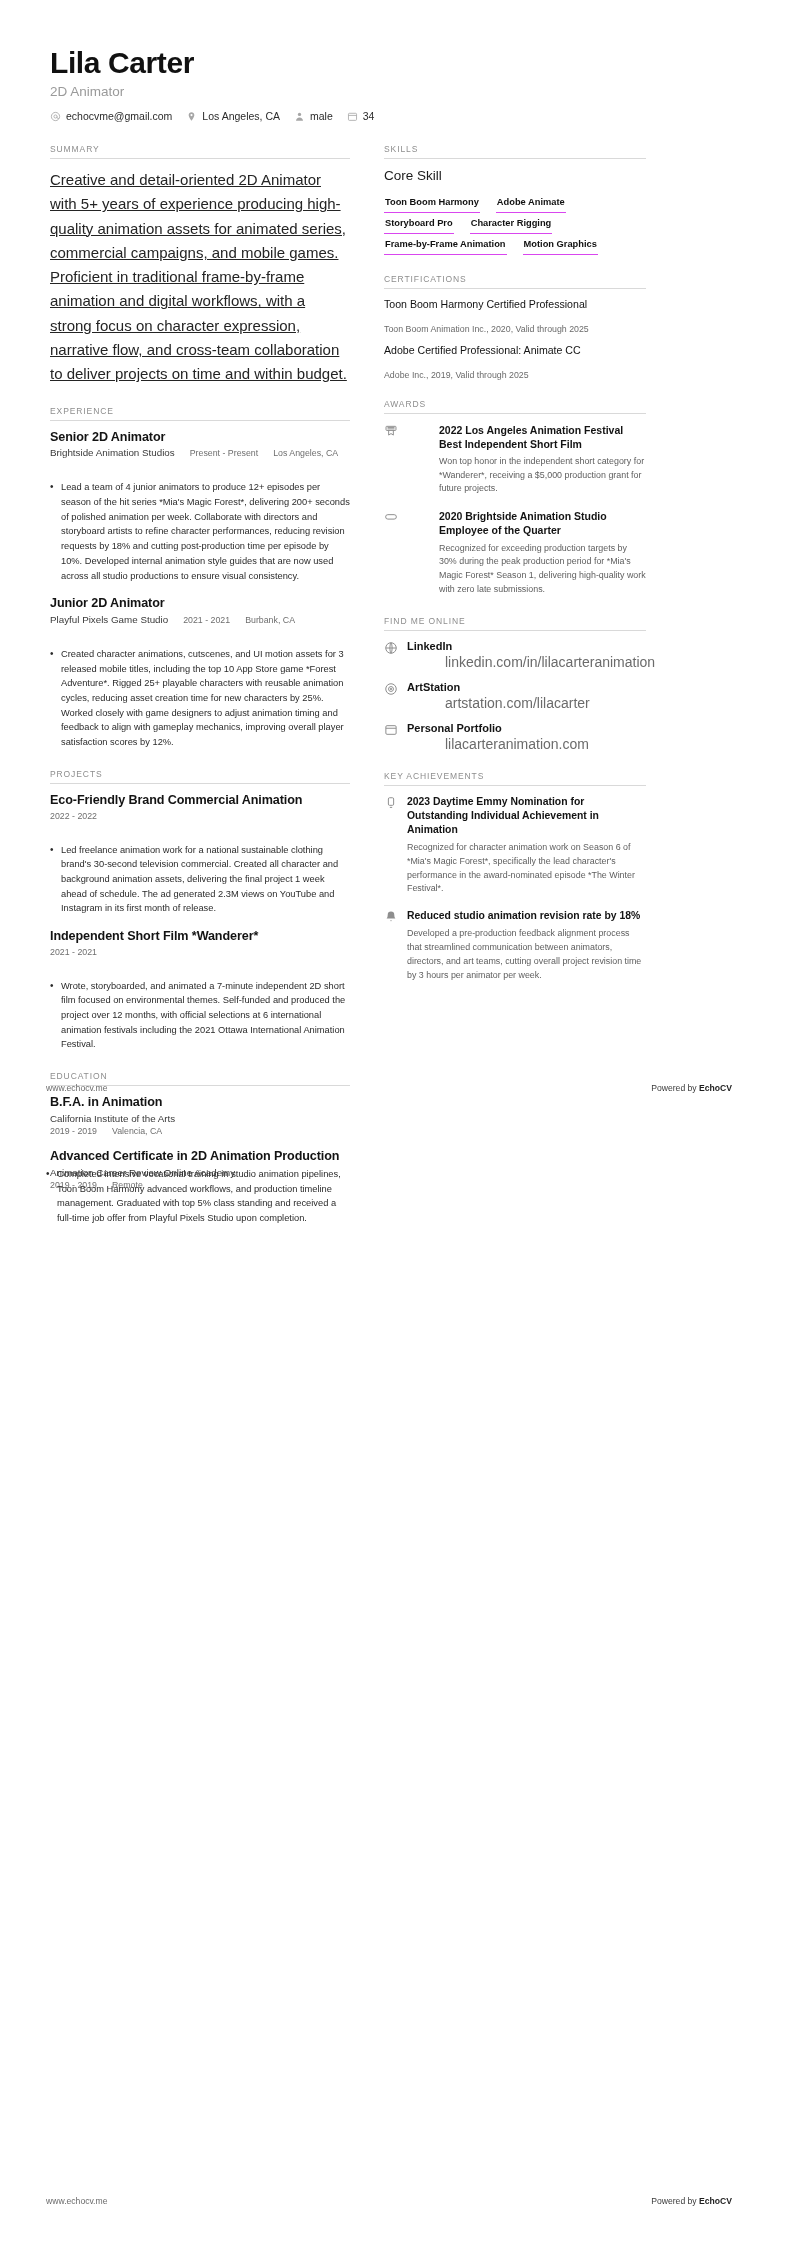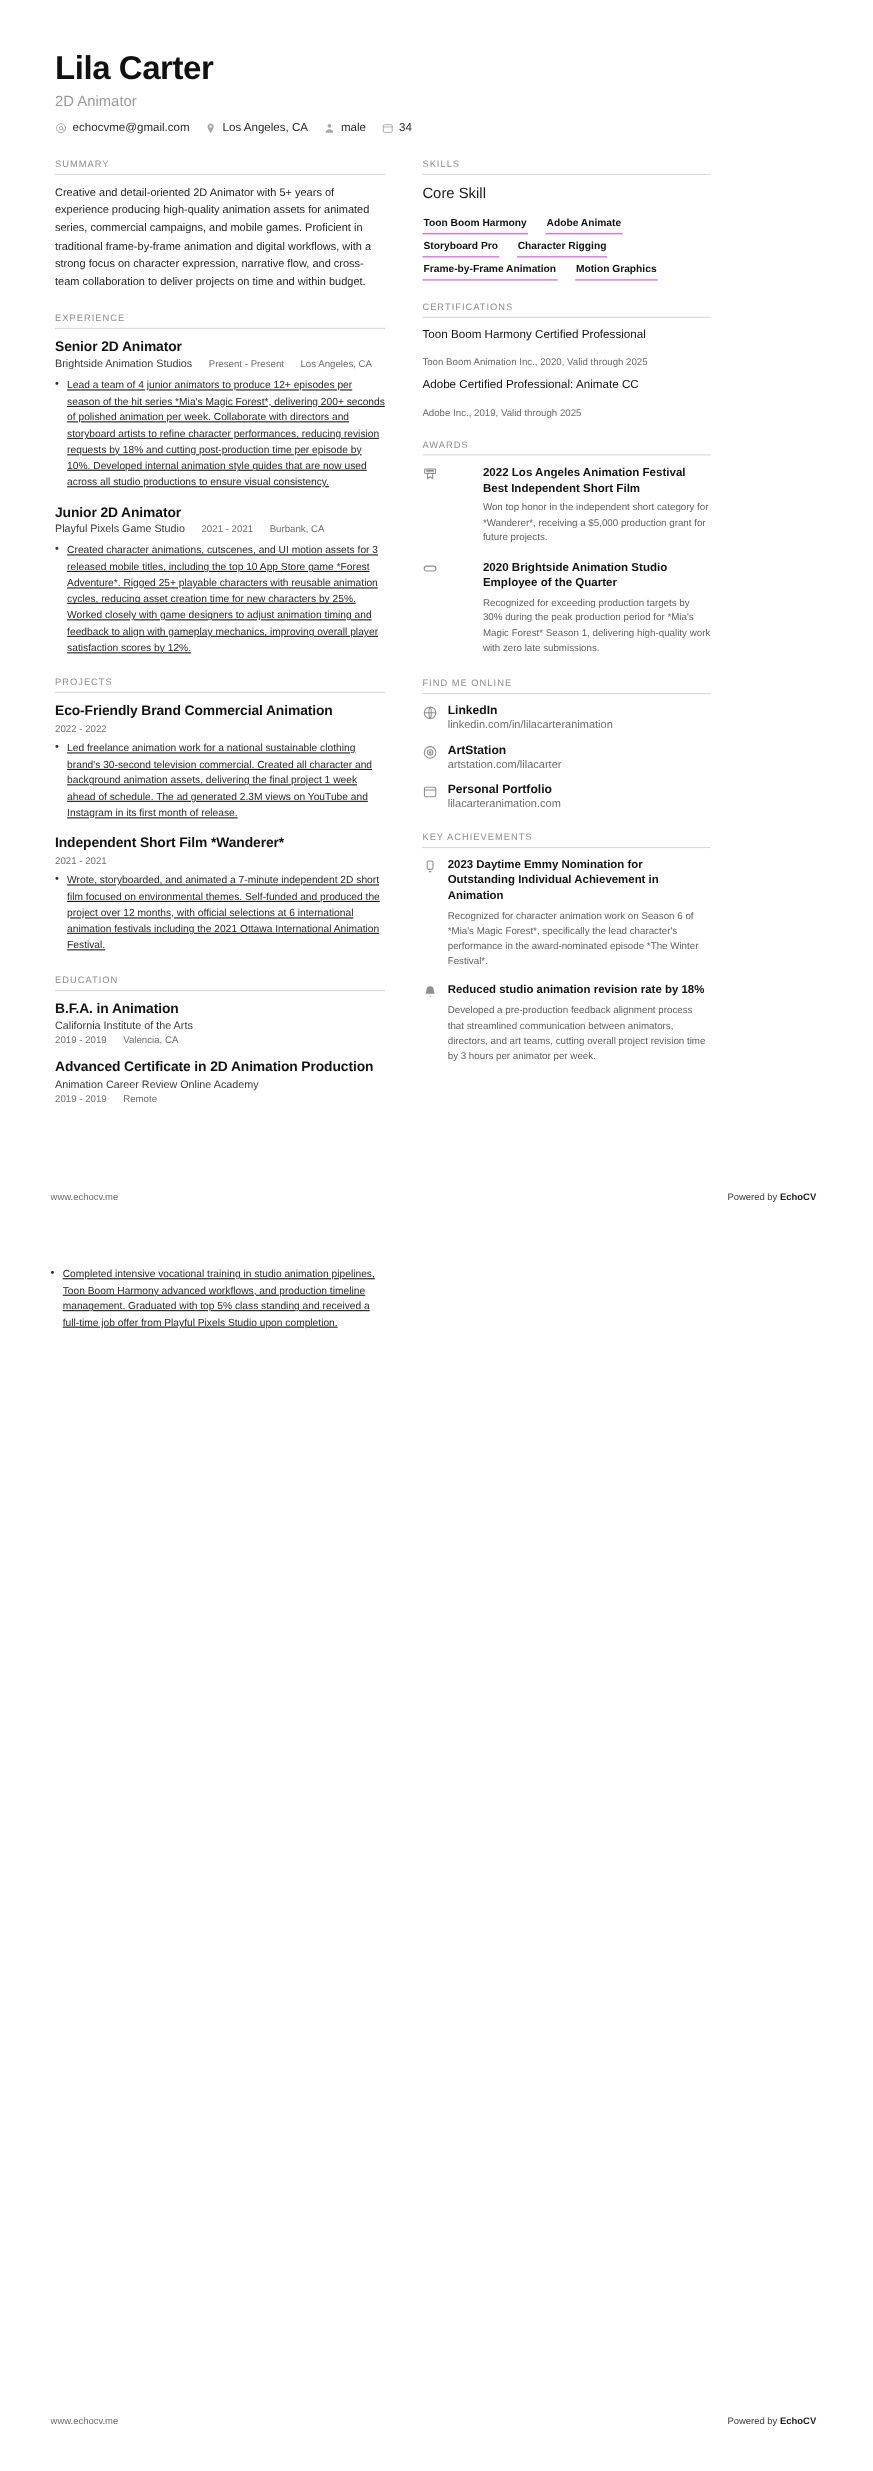--- a/index.html
+++ b/index.html
@@ -67,24 +67,25 @@
     font-weight: 400;
   }
   .sec-rule {
     height: 1px;
     background: #d9d9d9;
     margin-bottom: 9px;
   }
   .block { margin-bottom: 19px; }
 
   .summary-text {
-    font-size: 10px;
+    font-size: 15px;
     line-height: 1.62;
     color: #242424;
     text-align: left;
+    text-decoration: underline;
   }
 
   .entry { margin-bottom: 13px; }
   .entry-title {
     font-size: 12.6px;
     font-weight: 700;
     color: #131313;
     letter-spacing: -0.1px;
     line-height: 1.25;
   }
@@ -96,22 +97,21 @@
     font-size: 9.4px;
     color: #444;
     flex-wrap: wrap;
   }
   .entry-org { color: #3a3a3a; font-size: 9.8px; }
   .entry-dates { color: #6e6e6e; font-size: 8.8px; }
   .entry-loc { color: #6e6e6e; font-size: 8.8px; }
 
   ul.bullets {
     list-style: none;
-    margin-top: 6px;
-    text-decoration: underline;
+    margin-top: 22px;
   }
   ul.bullets li {
     position: relative;
     padding-left: 11px;
     font-size: 9.3px;
     line-height: 1.58;
     color: #2b2b2b;
     margin-bottom: 3px;
   }
   ul.bullets li::before {
@@ -192,39 +192,39 @@
     display: flex;
     gap: 9px;
     margin-bottom: 11px;
     align-items: flex-start;
   }
   .link-ico {
     flex: 0 0 14px; width: 14px; height: 14px; color: #8e8e8e; margin-top: 1px;
   }
   .link-ico svg { width: 14px; height: 14px; display: block; }
   .link-name { font-size: 11px; font-weight: 700; color: #131313; }
-  .link-url { font-size: 10px; color: #6b6b6b; margin-top: 2px; }
+  .link-url { font-size: 14px; color: #6b6b6b; margin-top: 2px; margin-left: 38px; }
 
   .ach { display: flex; gap: 9px; margin-bottom: 13px; align-items: flex-start; }
   .ach-ico { flex: 0 0 14px; width: 14px; height: 14px; color: #8e8e8e; margin-top: 1px; }
   .ach-ico svg { width: 14px; height: 14px; display: block; }
   .ach-title { font-size: 10.4px; font-weight: 700; color: #131313; line-height: 1.35; }
   .ach-desc { font-size: 8.9px; line-height: 1.55; color: #5e5e5e; margin-top: 4px; }
 
   
   .footer {
     display: flex;
     justify-content: space-between;
     align-items: center;
     padding: 0 46px;
     font-size: 8.6px;
     color: #6a6a6a;
     position: absolute;
     left: 0;
-    right: 6px;
+    right: 16px;
   }
   .footer .brand { color: #3a3a3a; }
   .footer .brand b { font-weight: 700; color: #1e1e1e; }
 
   #footer1 { top: 1083px; }
   #footer2 { top: 2196px; }
 
   
   .page2 {
     position: absolute;

